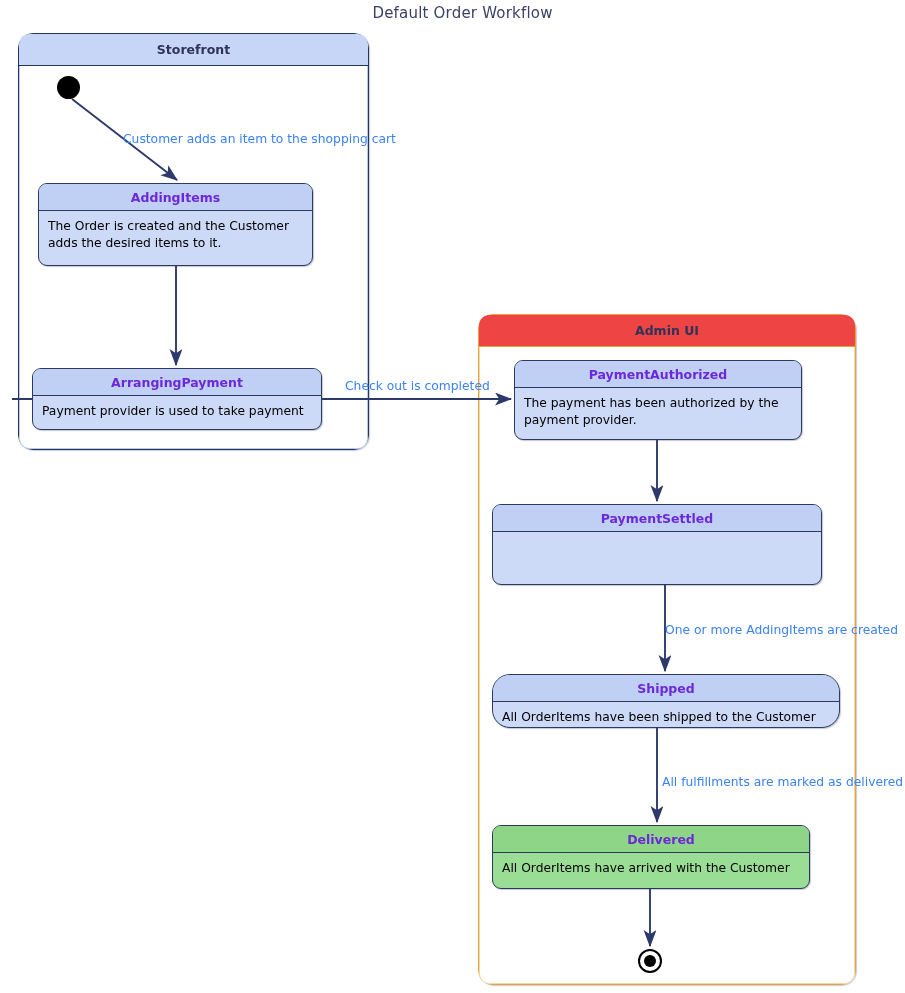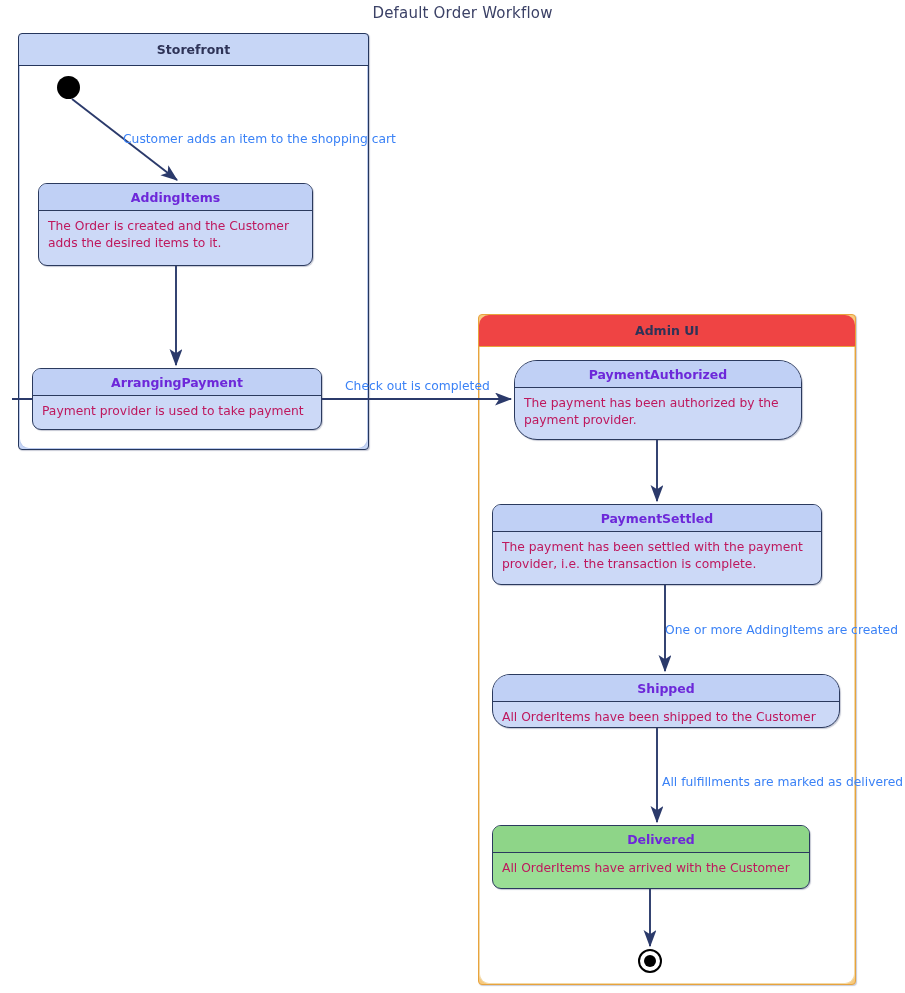--- a/index.html
+++ b/index.html
@@ -9,21 +9,21 @@
     color:#363b54;
   }
   #diagram{position:absolute;left:10px;top:0;width:905px;height:720px;}
 
   .title{
     position:absolute;left:0;top:4px;width:905px;text-align:center;
     font-size:15px;color:#3b4166;letter-spacing:.2px;
   }
 
   
-  .composite{position:absolute;box-sizing:border-box;border-radius:4px;}
+  .composite{position:absolute;box-sizing:border-box;border-radius:15px;}
   .composite .comp-header{
     position:absolute;left:0;top:0;right:0;height:32px;
     display:flex;align-items:center;justify-content:center;
     font-weight:bold;font-size:12.5px;color:#2e3357;
     border-radius:10px 10px 0 0;box-sizing:border-box;
   }
   .composite .comp-body{
     position:absolute;left:0;right:0;bottom:0;top:32px;
     background:#ffffff;box-sizing:border-box;border-radius:0 0 10px 10px;
   }
@@ -49,30 +49,30 @@
     position:absolute;box-sizing:border-box;border-radius:9px;
     border:1.4px solid #2b3a5e;overflow:hidden;
     box-shadow:1px 1px 1px rgba(60,70,110,.30);
   }
   .state .st-name{
     height:27px;display:flex;align-items:center;justify-content:center;
     font-weight:bold;font-size:12.5px;color:#6d28d9;
     border-bottom:1.4px solid #2b3a5e;box-sizing:border-box;
   }
   .state .st-desc{
-    padding:7px 7px 8px 9px;font-size:12.3px;line-height:17px;color:#be185d;
+    padding:7px 7px 8px 9px;font-size:12.3px;line-height:17px;color:#000000;
   }
   .state.blue{background:#ccd9f7;}
   .state.blue .st-name{background:#c0d0f5;}
   .state.green{background:#9ade95;}
   .state.green .st-name{background:#8ed588;padding-left:20px;}
 
   .s-addingitems{left:28px;top:183px;width:275px;height:83px;}
   .s-arrangingpayment{left:22px;top:368px;width:290px;height:62px;}
-  .s-paymentauthorized{left:504px;top:360px;width:288px;height:80px;border-radius:23px;}
+  .s-paymentauthorized{left:504px;top:360px;width:288px;height:80px;}
   .s-paymentsettled{left:482px;top:504px;width:330px;height:81px;}
   .s-shipped{left:482px;top:674px;width:348px;height:54px;border-radius:18px;}
   .s-delivered{left:482px;top:825px;width:318px;height:64px;}
 
   
   .initial-node{
     position:absolute;left:47px;top:76px;width:23px;height:23px;
     border-radius:50%;background:#000000;
   }
   .final-node{
@@ -151,21 +151,20 @@
     <div class="st-desc">Payment provider is used to take payment</div>
   </div>
 
   <div class="state blue s-paymentauthorized">
     <div class="st-name">PaymentAuthorized</div>
     <div class="st-desc">The payment has been authorized by the payment provider.</div>
   </div>
 
   <div class="state blue s-paymentsettled">
     <div class="st-name">PaymentSettled</div>
-    <div class="st-desc">The payment has been settled with the payment provider, i.e. the transaction is complete.</div>
   </div>
 
   <div class="state blue s-shipped">
     <div class="st-name">Shipped</div>
     <div class="st-desc">All OrderItems have been shipped to the Customer</div>
   </div>
 
   <div class="state green s-delivered">
     <div class="st-name">Delivered</div>
     <div class="st-desc">All OrderItems have arrived with the Customer</div>

